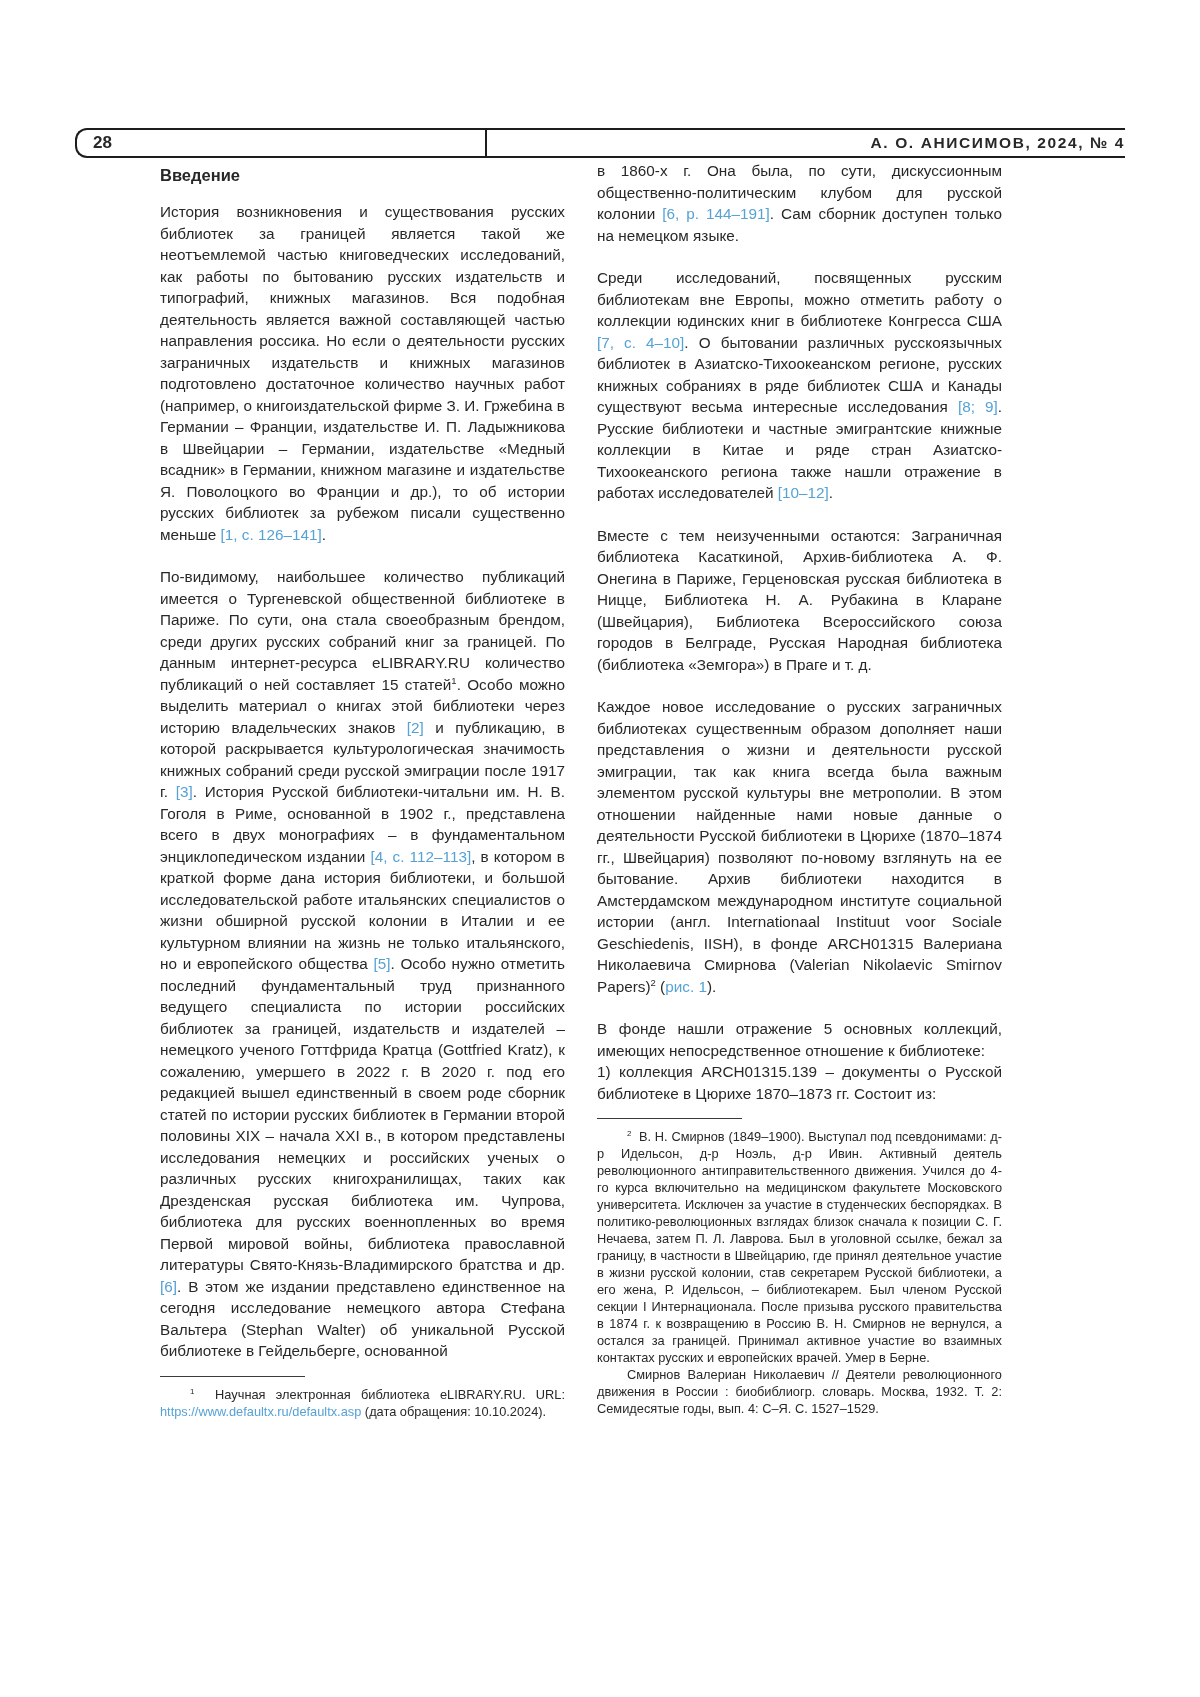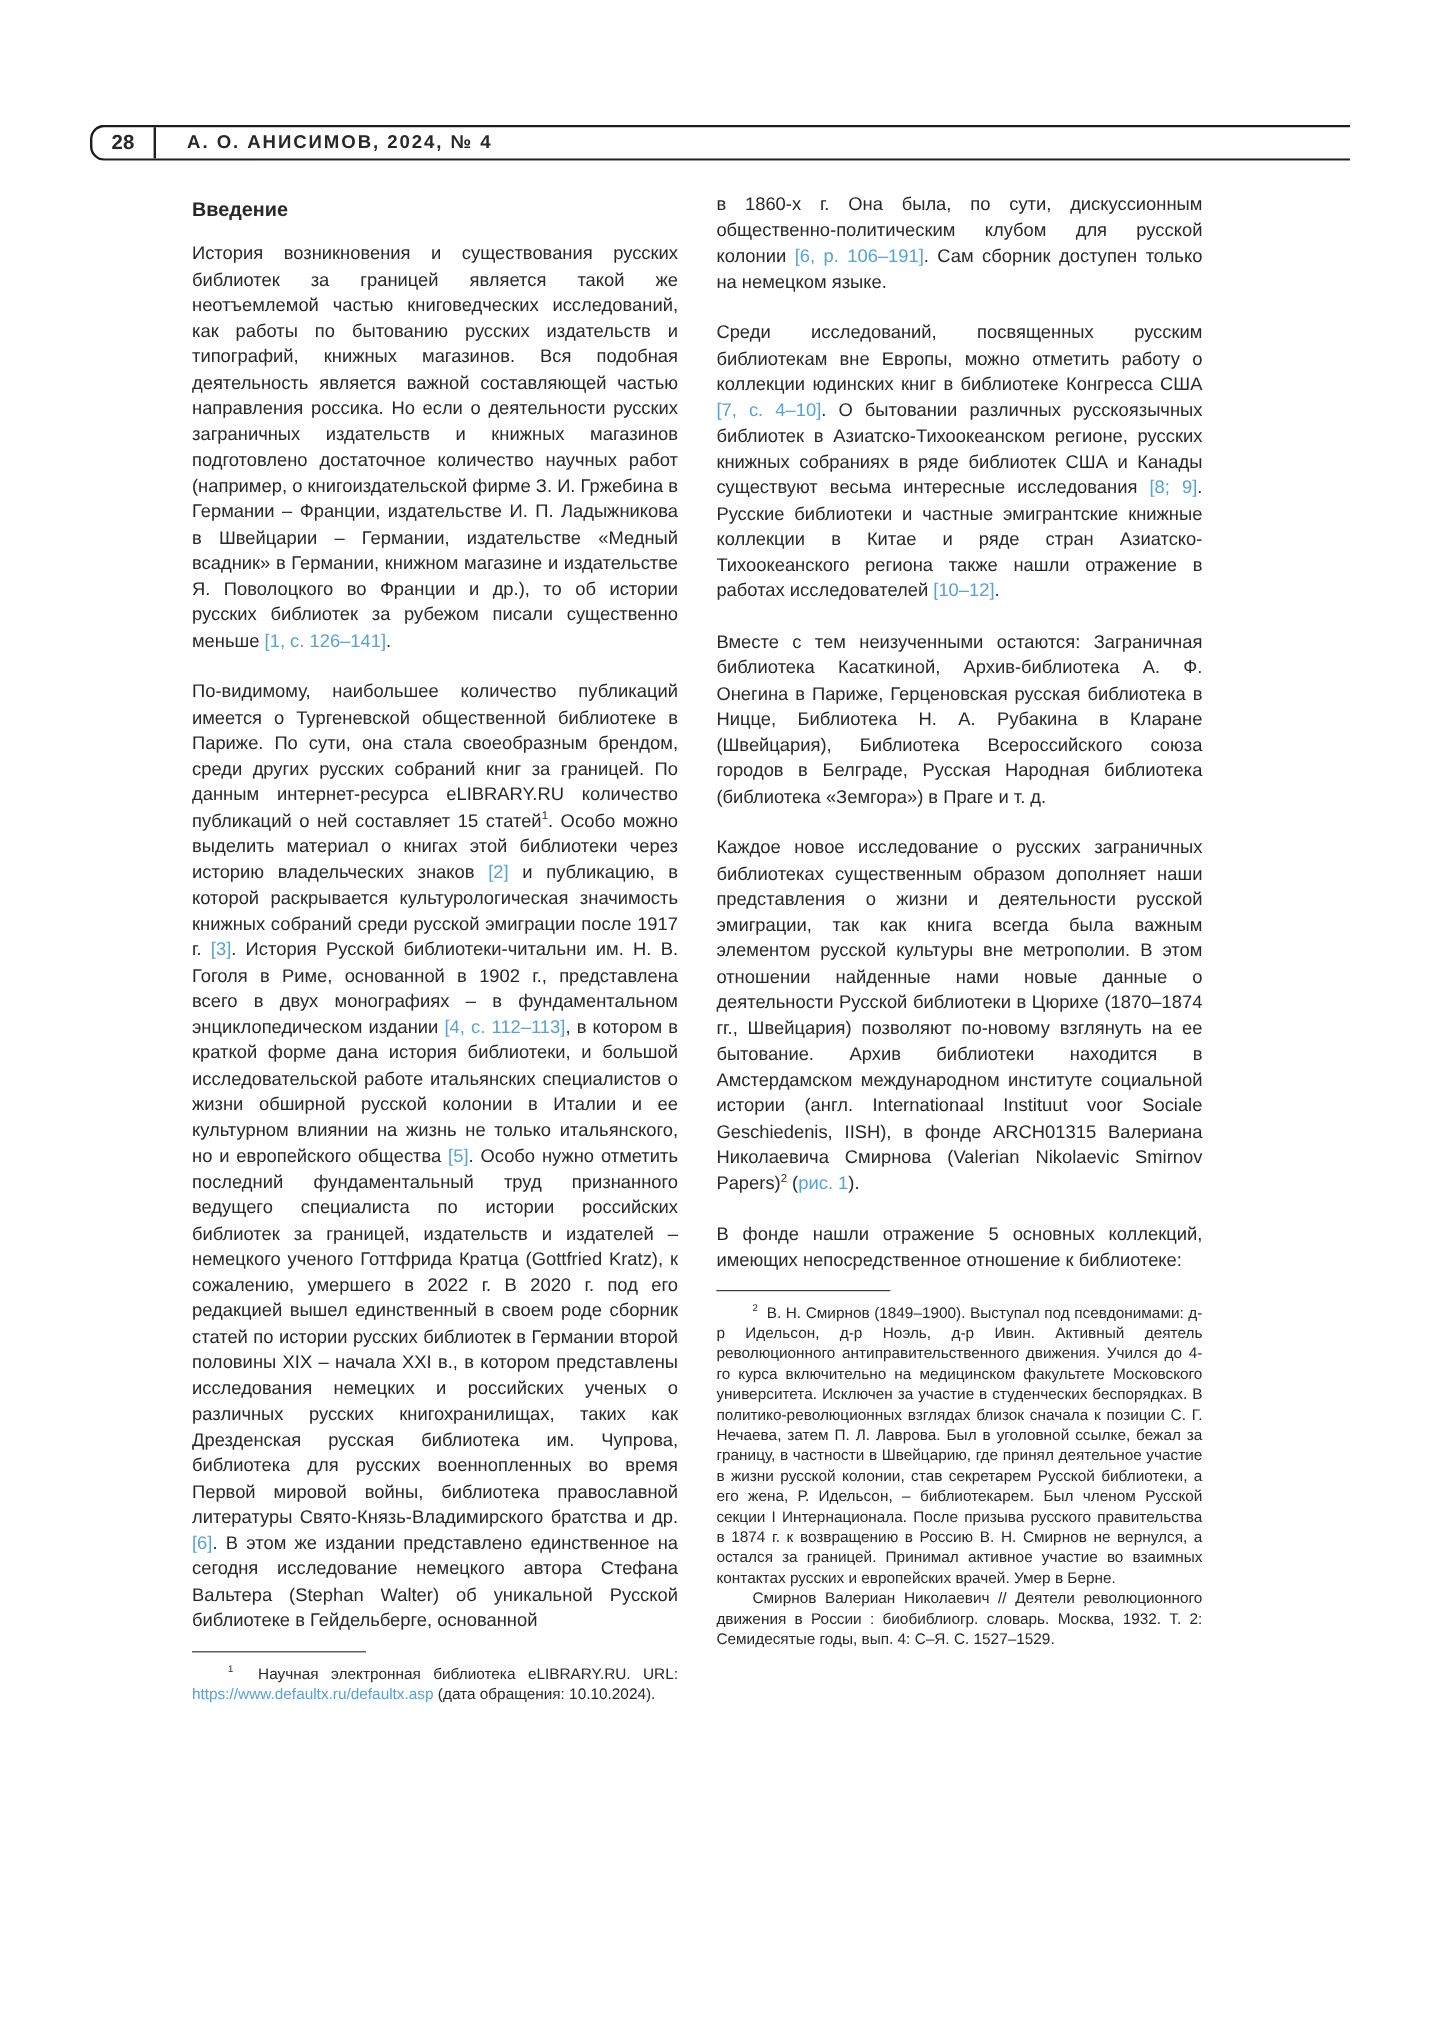--- a/index.html
+++ b/index.html
@@ -12,24 +12,24 @@
   body{
     width:1200px;height:1697px;position:relative;background:#ffffff;
     font-family:"Liberation Sans","DejaVu Sans",sans-serif;
     color:var(--text);overflow:hidden;
   }
   a{color:var(--link);text-decoration:none;}
   sup{font-size:0.62em;line-height:0;vertical-align:super;}
 
   
   .running-header{
-    position:absolute;left:75px;top:104px;width:1050px;height:30px;
+    position:absolute;left:75px;top:128px;width:1050px;height:30px;
     border:2px solid var(--rule);border-right:none;
     border-radius:12px 0 0 12px;
-    display:flex;align-items:center;
+    display:flex;align-items:center;justify-content:space-between;
   }
   .page-number{
     font-weight:bold;font-size:17px;padding:0 16px;
   }
   .header-divider{
     width:2px;align-self:stretch;background:var(--rule);
   }
   .running-title{
     font-size:15.5px;font-weight:bold;letter-spacing:1.6px;
     padding-left:26px;white-space:nowrap;
@@ -84,25 +84,25 @@
       <div class="footnote-block">
         <hr class="footnote-rule">
         <div class="footnote">
             <p><sup>1</sup><span>&nbsp;&nbsp;Научная электронная библиотека eLIBRARY.RU. URL: </span><a href="#">https://www.defaultx.ru/defaultx.asp</a><span> (дата обращения: 10.10.2024).</span></p>
           </div>
       </div>
     </section>
 
     <section class="column">
       <div class="paragraphs">
-          <p><span>в 1860-х г. Она была, по сути, дискуссионным общественно-политическим клубом для русской колонии </span><a href="#">[6, p. 106–191]</a><span>. Сам сборник доступен только на немецком языке.</span></p>
+          <p><span>в 1860-х г. Она была, по сути, дискуссионным общественно-политическим клубом для русской колонии </span><a href="#">[6, p. 144–191]</a><span>. Сам сборник доступен только на немецком языке.</span></p>
           <p><span>Среди исследований, посвященных русским библиотекам вне Европы, можно отметить работу о коллекции юдинских книг в библиотеке Конгресса США </span><a href="#">[7, с. 4–10]</a><span>. О бытовании различных русскоязычных библиотек в Азиатско-Тихоокеанском регионе, русских книжных собраниях в ряде библиотек США и Канады существуют весьма интересные исследования </span><a href="#">[8; 9]</a><span>. Русские библиотеки и частные эмигрантские книжные коллекции в Китае и ряде стран Азиатско-Тихоокеанского региона также нашли отражение в работах исследователей </span><a href="#">[10–12]</a><span>.</span></p>
           <p><span>Вместе с тем неизученными остаются: Заграничная библиотека Касаткиной, Архив-библиотека А. Ф. Онегина в Париже, Герценовская русская библиотека в Ницце, Библиотека Н. А. Рубакина в Кларане (Швейцария), Библиотека Всероссийского союза городов в Белграде, Русская Народная библиотека (библиотека «Земгора») в Праге и т. д.</span></p>
           <p><span>Каждое новое исследование о русских заграничных библиотеках существенным образом дополняет наши представления о жизни и деятельности русской эмиграции, так как книга всегда была важным элементом русской культуры вне метрополии. В этом отношении найденные нами новые данные о деятельности Русской библиотеки в Цюрихе (1870–1874 гг., Швейцария) позволяют по-новому взглянуть на ее бытование. Архив библиотеки находится в Амстердамском международном институте социальной истории (англ. Internationaal Instituut voor Sociale Geschiedenis, IISH), в фонде ARCH01315 Валериана Николаевича Смирнова (Valerian Nikolaevic Smirnov Papers)</span><sup>2</sup><span> (</span><a href="#">рис. 1</a><span>).</span></p>
-          <p><span>В фонде нашли отражение 5 основных коллекций, имеющих непосредственное отношение к библиотеке:</span><br></p>
+          <p><span>В фонде нашли отражение 5 основных коллекций, имеющих непосредственное отношение к библиотеке:</span><br><span>1) коллекция ARCH01315.139 – документы о Русской библиотеке в Цюрихе 1870–1873 гг. Состоит из:</span></p>
         </div>
       <div class="footnote-block">
         <hr class="footnote-rule">
         <div class="footnote">
             <p><sup>2</sup><span>&nbsp;&nbsp;В. Н. Смирнов (1849–1900). Выступал под псевдонимами: д-р Идельсон, д-р Ноэль, д-р Ивин. Активный деятель революционного антиправительственного движения. Учился до 4-го курса включительно на медицинском факультете Московского университета. Исключен за участие в студенческих беспорядках. В политико-революционных взглядах близок сначала к позиции С. Г. Нечаева, затем П. Л. Лаврова. Был в уголовной ссылке, бежал за границу, в частности в Швейцарию, где принял деятельное участие в жизни русской колонии, став секретарем Русской библиотеки, а его жена, Р. Идельсон, – библиотекарем. Был членом Русской секции I Интернационала. После призыва русского правительства в 1874 г. к возвращению в Россию В. Н. Смирнов не вернулся, а остался за границей. Принимал активное участие во взаимных контактах русских и европейских врачей. Умер в Берне.</span></p>
             <p><span>Смирнов Валериан Николаевич // Деятели революционного движения в России : биобиблиогр. словарь. Москва, 1932. Т. 2: Семидесятые годы, вып. 4: С–Я. С. 1527–1529.</span></p>
           </div>
       </div>
     </section>
 

